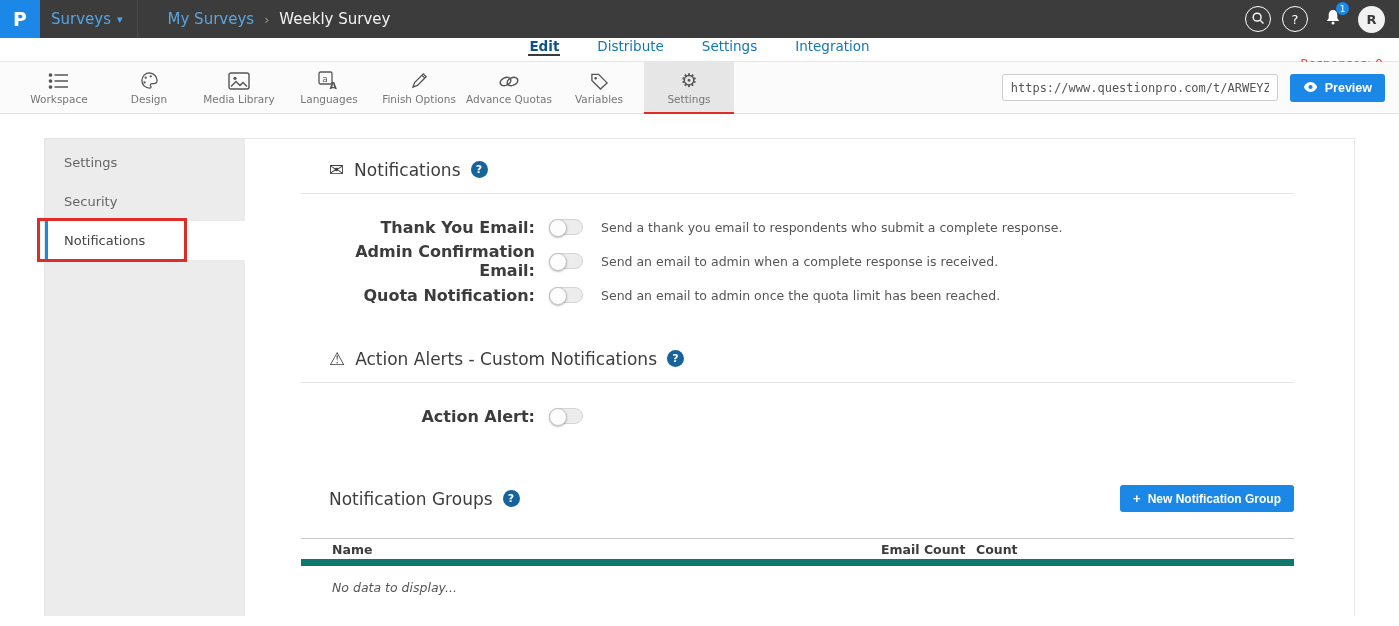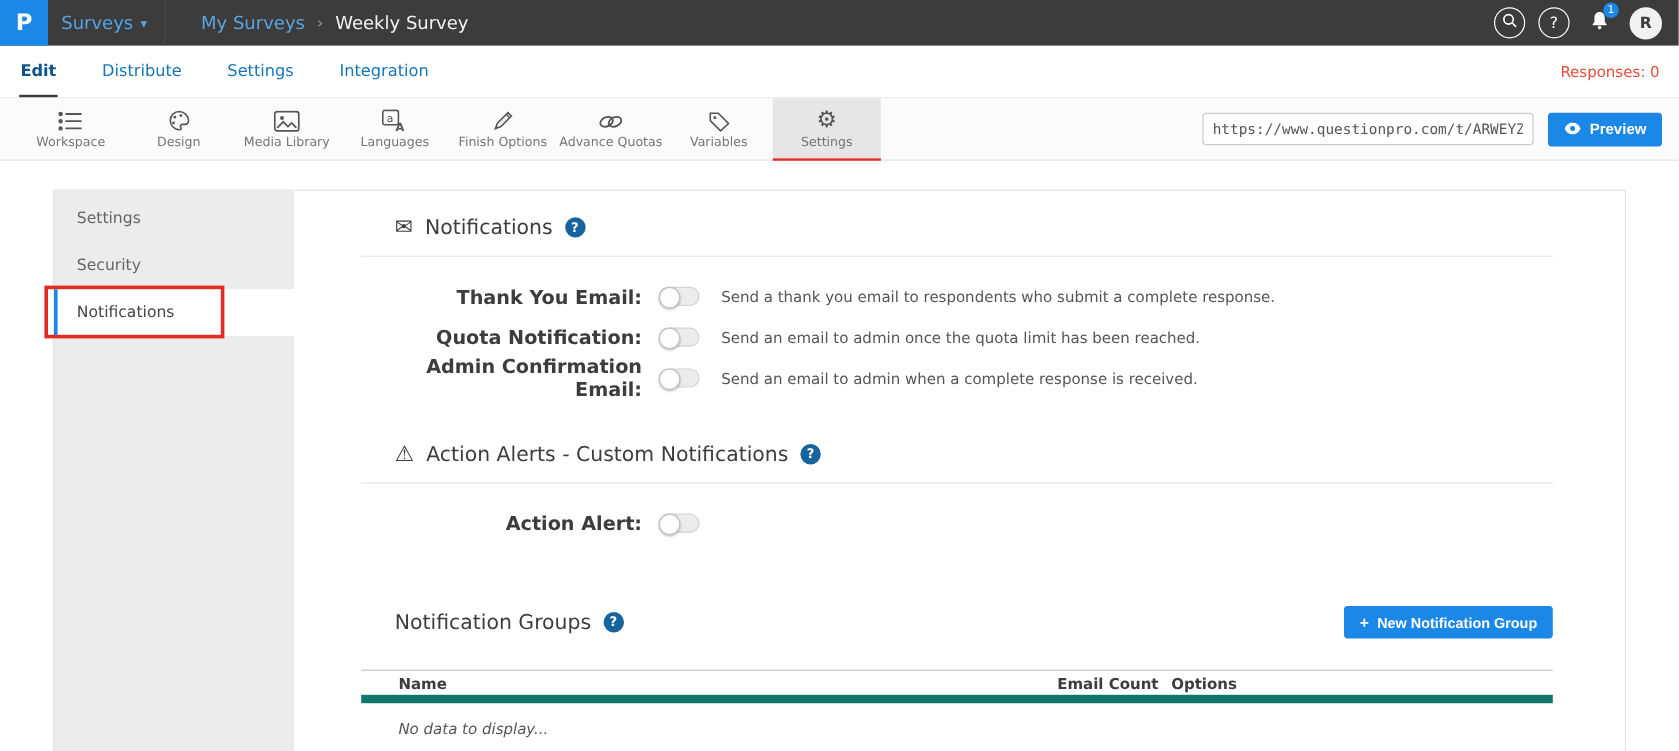--- a/index.html
+++ b/index.html
@@ -15,21 +15,21 @@
   .crumb-link { color:#5ba4dc; font-size:15px; text-decoration:none; cursor:pointer; }
   .crumb-sep { color:#9a9a9a; font-size:13px; }
   .crumb-current { color:#f2f2f2; font-size:15px; }
   .topbar-right { margin-left:auto; display:flex; align-items:center; gap:11px; padding-right:14px; }
   .circle-btn { width:26px; height:26px; border:1.5px solid #fff; border-radius:50%; display:flex; align-items:center; justify-content:center; color:#fff; font-size:13px; cursor:pointer; position:relative; }
   .bell-wrap { position:relative; width:28px; height:28px; display:flex; align-items:center; justify-content:center; cursor:pointer; }
   .badge { position:absolute; top:-3px; right:-2px; min-width:13px; height:13px; background:#1b87e6; border-radius:50%; color:#fff; font-size:9px; display:flex; align-items:center; justify-content:center; }
   .avatar { width:27px; height:27px; background:#f1f1f1; border-radius:50%; display:flex; align-items:center; justify-content:center; color:#3c3c3c; font-size:13px; font-weight:bold; cursor:pointer; }
 
   
-  .navbar { height:44px; background:#fff; border-bottom:1px solid #e6e6e6; display:flex; align-items:center; padding:0 16px; }
+  .navbar { height:24px; background:#fff; border-bottom:1px solid #e6e6e6; display:flex; align-items:center; padding:0 16px;flex-direction:column; }
   .tabs { display:flex; gap:36px; height:100%; align-items:center; }
   .tab { font-size:13.5px; color:#1476b8; cursor:pointer; height:100%; display:flex; align-items:center; border-bottom:2px solid transparent; padding:0 1px; }
   .tab.active { color:#0e548a; border-bottom-color:#3a3a3a; font-weight:bold; }
   .responses { margin-left:auto; font-size:12.5px; color:#e74c3c; }
 
   
   .toolbar { height:52px; background:#fbfbfb; border-bottom:1px solid #e2e2e2; display:flex; align-items:stretch; padding-left:14px; position:relative; }
   .tool-item { width:90px; display:flex; flex-direction:column; align-items:center; justify-content:center; gap:3px; cursor:pointer; position:relative; }
   .tool-item .t-label { font-size:10.5px; color:#767676; white-space:nowrap; }
   .tool-item .t-icon { height:20px; display:flex; align-items:flex-end; justify-content:center; color:#555; }
@@ -247,28 +247,28 @@
       </div>
       <div class="divider"></div>
 
       <div class="rows">
         <div class="t-row">
           <span class="r-label">Thank You Email:</span>
           <div class="toggle"></div>
           <span class="r-desc">Send a thank you email to respondents who submit a complete response.</span>
         </div>
         <div class="t-row">
+          <span class="r-label">Admin Confirmation Email:</span>
+          <div class="toggle"></div>
+          <span class="r-desc">Send an email to admin when a complete response is received.</span>
+        </div>
+        <div class="t-row">
           <span class="r-label">Quota Notification:</span>
           <div class="toggle"></div>
           <span class="r-desc">Send an email to admin once the quota limit has been reached.</span>
-        </div>
-        <div class="t-row">
-          <span class="r-label">Admin Confirmation Email:</span>
-          <div class="toggle"></div>
-          <span class="r-desc">Send an email to admin when a complete response is received.</span>
         </div>
       </div>
 
       <div class="gap-lg"></div>
 
       <div class="section-head">
         <span class="head-icon">⚠</span>
         <span class="section-title">Action Alerts - Custom Notifications</span>
         <span class="help-circle">?</span>
       </div>
@@ -290,20 +290,20 @@
         <button class="new-group-btn">
           <span class="plus-glyph">+</span>
           <span>New Notification Group</span>
         </button>
       </div>
 
       <div class="table">
         <div class="table-head">
           <span class="th">Name</span>
           <span class="th">Email Count</span>
-          <span class="th">Options</span>
+          <span class="th">Count</span>
         </div>
         <div class="empty-row">No data to display...</div>
       </div>
 
     </main>
   </div>
 </div>
 
 </body></html>

